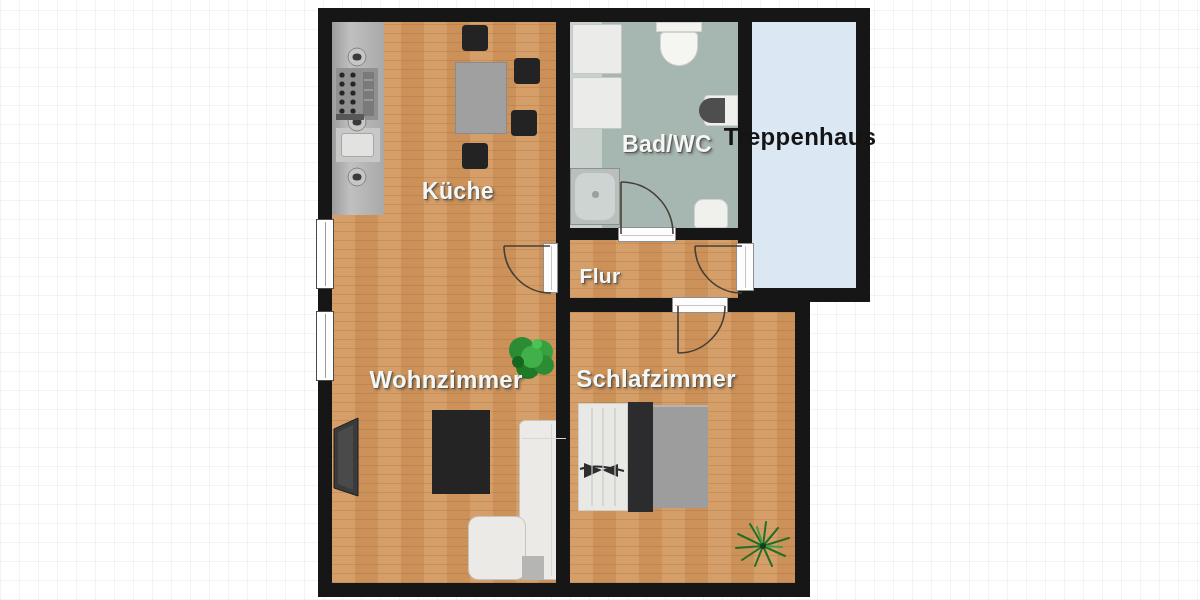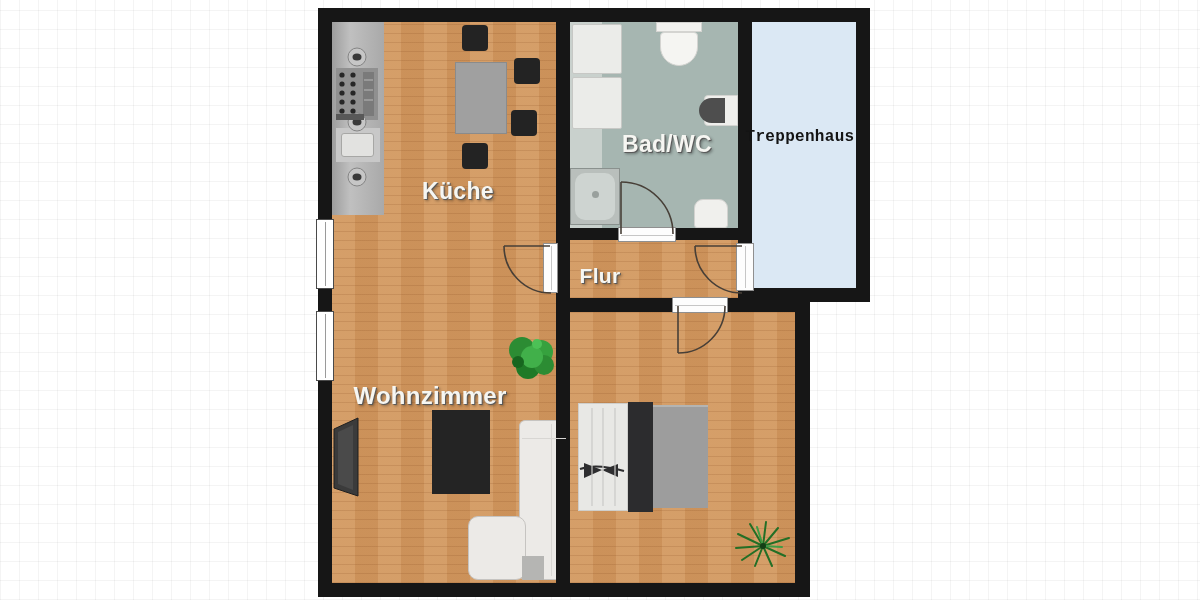--- a/index.html
+++ b/index.html
@@ -194,16 +194,17 @@
       <line x1="763" y1="546" x2="757" y2="527" stroke="#3f9c44"></line>
       <circle cx="763" cy="546" r="3" fill="#143f16" stroke="none"></circle>
     </g>
   </svg>
 
   <div class="abs" style="left:551px;top:424px;width:1px;height:152px;background:#d8d6d3;"></div>
   <div class="abs" style="left:522px;top:438px;width:44px;height:1px;background:#d8d6d3;"></div>
 
   <div class="room-label" style="left:458px;top:191px;font-size:23px;">Küche</div>
   <div class="room-label" style="left:667px;top:144px;font-size:23px;">Bad/WC</div>
-  <div class="room-label dark" style="left:800px;top:137px;font-size:16px;font-family:Liberation Mono, monospace;">Treppenhaus</div>
+  <div class="room-label dark" style="left:800px;top:137px;font-size:24px;">Treppenhaus</div>
   <div class="room-label" style="left:600px;top:276px;font-size:21px;">Flur</div>
-  <div class="room-label" style="left:430px;top:380px;font-size:24px;margin-top:16px;">Wohnzimmer</div>
+  <div class="room-label" style="left:446px;top:380px;font-size:24px;">Wohnzimmer</div>
+  <div class="room-label" style="left:656px;top:379px;font-size:24px;">Schlafzimmer</div>
 </div>
 
 </body></html>

